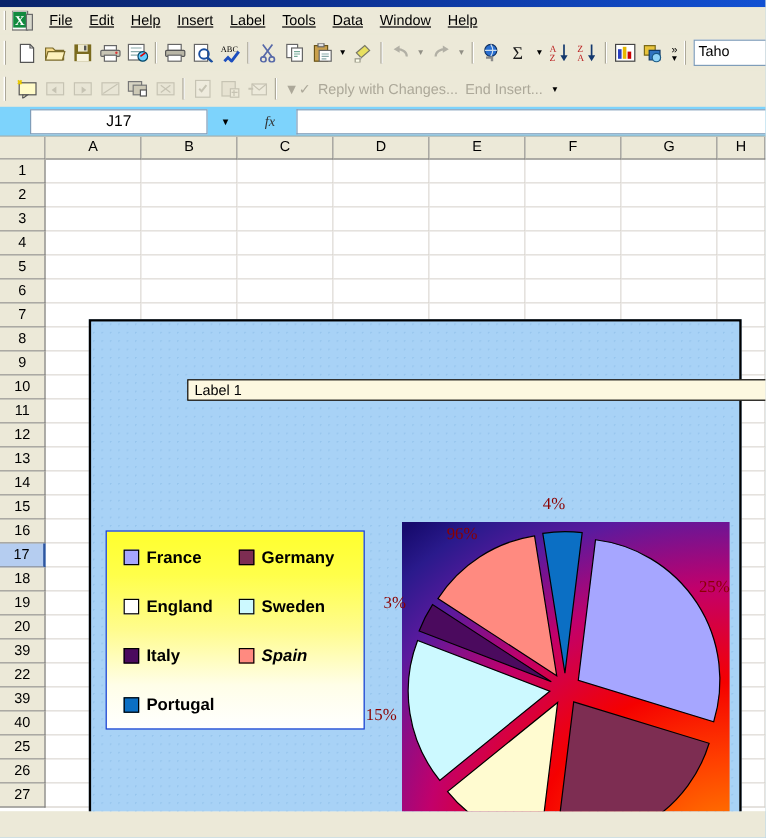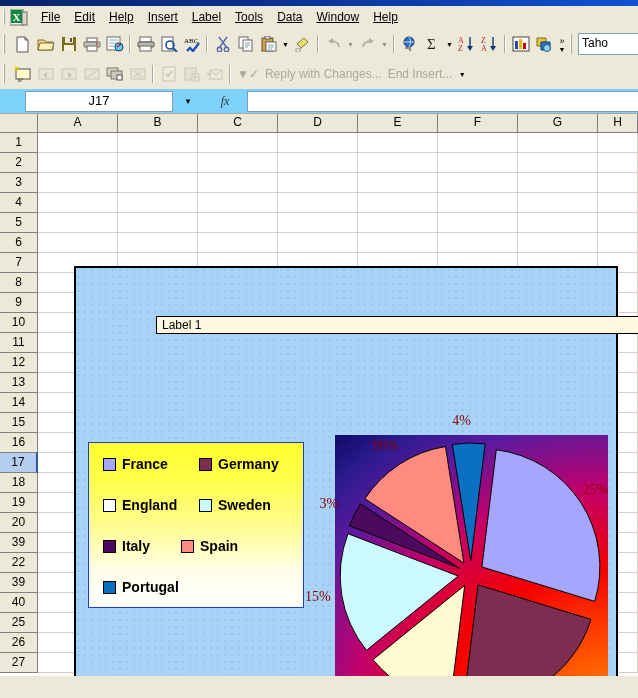--- a/index.html
+++ b/index.html
@@ -700,21 +700,21 @@
           <div class="leg-txt">England</div>
         </div>
         <div class="leg-entry" style="left: 110px; top: 55px;">
           <div class="swatch" style="background: rgb(204, 249, 255);"></div>
           <div class="leg-txt">Sweden</div>
         </div>
         <div class="leg-entry" style="left: 14px; top: 96px;">
           <div class="swatch" style="background: rgb(75, 10, 94);"></div>
           <div class="leg-txt">Italy</div>
         </div>
-        <div class="leg-entry" style="left: 92px; top: 96px;">
+        <div class="leg-entry" style="left: 110px; top: 96px; font-style: italic;">
           <div class="swatch" style="background: rgb(255, 138, 128);"></div>
           <div class="leg-txt">Spain</div>
         </div>
         <div class="leg-entry" style="left: 14px; top: 137px;">
           <div class="swatch" style="background: rgb(11, 111, 196);"></div>
           <div class="leg-txt">Portugal</div>
         </div>
       </div>
 
     <div id="plot">

